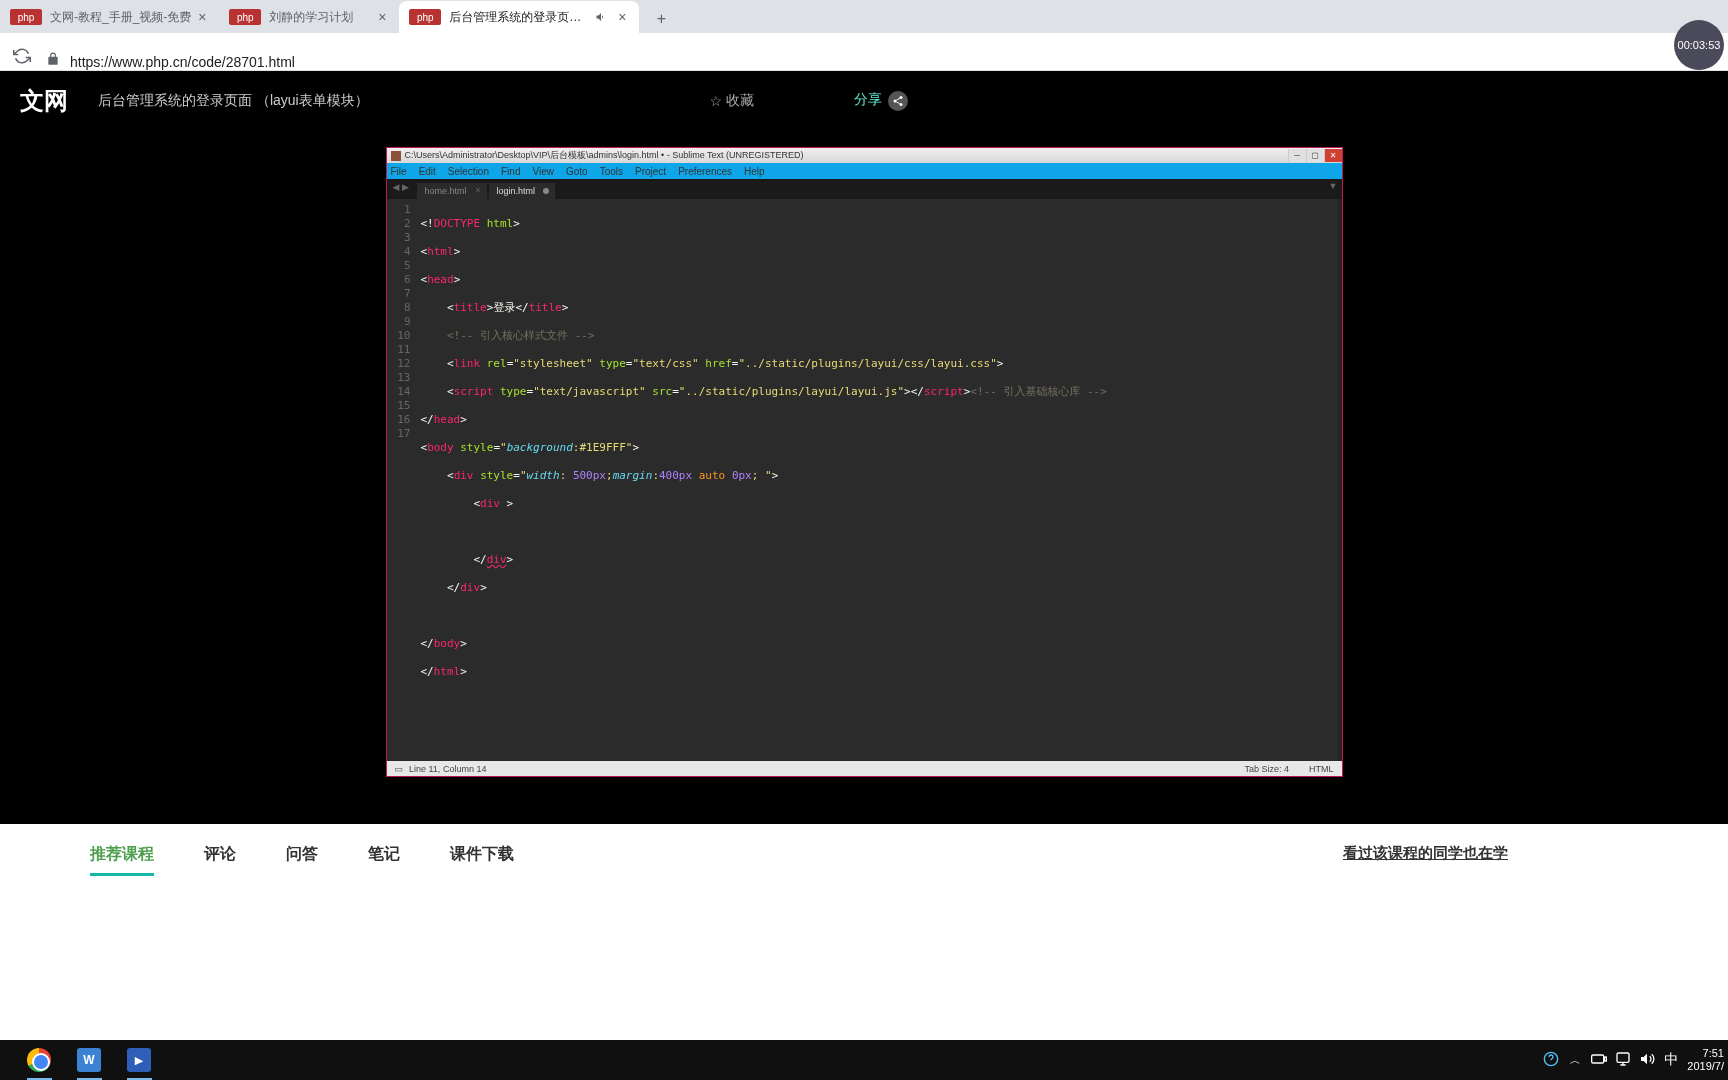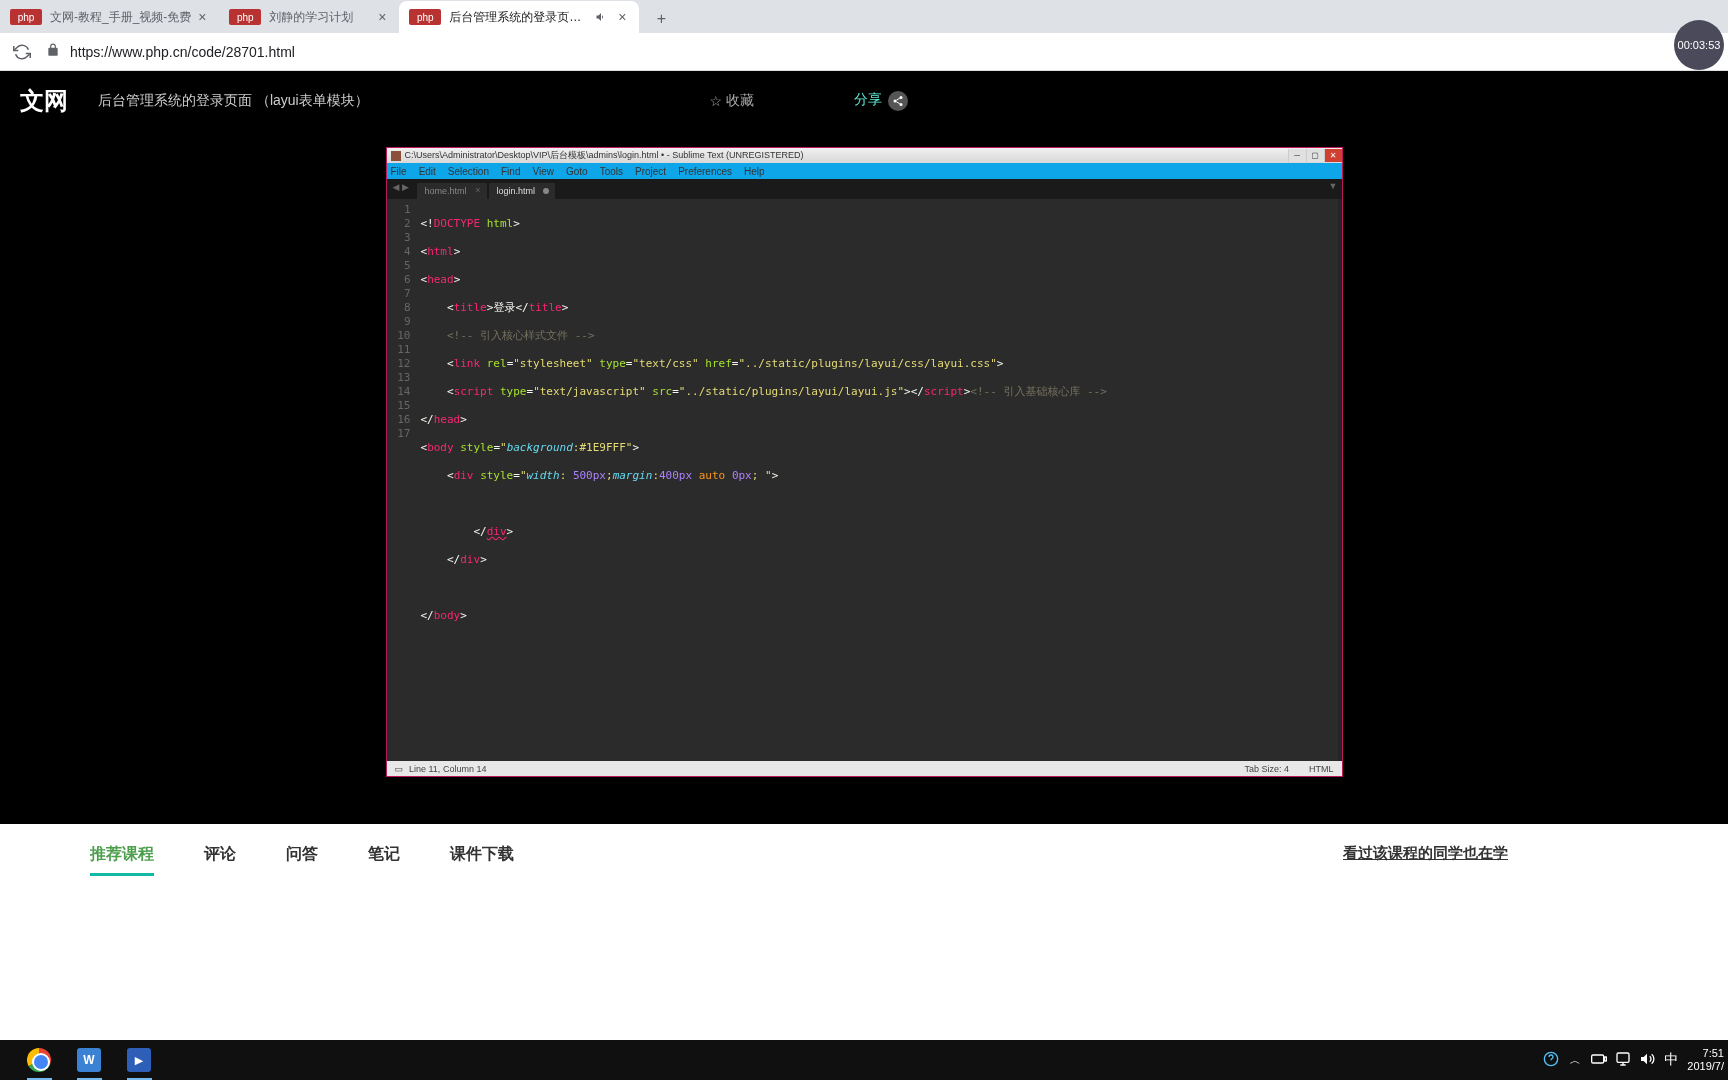--- a/index.html
+++ b/index.html
@@ -10,21 +10,21 @@
 .tab { display: flex; align-items: center; height: 32px; padding: 0 10px; font-size: 12px; color: #5f6368; position: relative; min-width: 180px; max-width: 240px; cursor: pointer; }
 .tab.active { background: #fff; border-radius: 8px 8px 0 0; color: #202124; }
 .tab .favicon { width: 32px; height: 16px; margin-right: 8px; flex-shrink: 0; display: flex; align-items: center; justify-content: center; font-size: 10px; }
 .favicon.php { background: #b83232; color: #fff; border-radius: 2px; }
 .tab .tab-title { flex: 1; overflow: hidden; white-space: nowrap; text-overflow: ellipsis; }
 .tab .audio-icon { width: 12px; height: 12px; margin: 0 4px; color: #5f6368; }
 .tab .close { width: 14px; height: 14px; display: flex; align-items: center; justify-content: center; color: #5f6368; font-size: 14px; margin-left: 4px; }
 .new-tab { width: 28px; height: 28px; display: flex; align-items: center; justify-content: center; color: #5f6368; font-size: 16px; margin-left: 8px; cursor: pointer; }
 .rec-badge { position: absolute; right: 4px; top: 20px; width: 50px; height: 50px; border-radius: 50%; background: #4a4a5a; color: #fff; display: flex; align-items: center; justify-content: center; font-size: 11px; z-index: 100; }
 
-.addr-bar { height: 38px; background: #fff; display: flex; align-items: center; padding: 0 8px; border-bottom: 1px solid #e0e0e0; }
+.addr-bar { height: 38px; background: #fff; display: flex; align-items: flex-end; padding: 0 8px; border-bottom: 1px solid #e0e0e0; }
 .reload-icon { width: 28px; height: 28px; display: flex; align-items: center; justify-content: center; color: #5f6368; cursor: pointer; }
 .secure-icon { width: 20px; color: #5f6368; margin: 0 4px 0 10px; }
 .url-text { font-size: 14px; color: #202124; }
 
 
 .page-hdr { height: 60px; background: #000; display: flex; align-items: center; color: #fff; padding: 0 20px; font-size: 14px; }
 .site-logo { font-size: 24px; font-weight: bold; margin-right: 30px; }
 .page-title-hdr { color: #ccc; margin-right: 60px; }
 .fav-btn { color: #aaa; display: flex; align-items: center; gap: 4px; cursor: pointer; margin-left: auto; margin-right: 100px; }
 .share-btn { color: #5eead4; display: flex; align-items: flex-start; gap: 6px; cursor: pointer; margin-right: 800px; }
@@ -209,25 +209,27 @@
 <div class="code-line"><span class="c-wh">&lt;!</span><span class="c-tag">DOCTYPE</span> <span class="c-grn">html</span><span class="c-wh">&gt;</span></div>
 <div class="code-line"><span class="c-wh">&lt;</span><span class="c-tag">html</span><span class="c-wh">&gt;</span></div>
 <div class="code-line"><span class="c-wh">&lt;</span><span class="c-tag">head</span><span class="c-wh">&gt;</span></div>
 <div class="code-line">    <span class="c-wh">&lt;</span><span class="c-tag">title</span><span class="c-wh">&gt;</span><span class="c-wh">登录</span><span class="c-wh">&lt;/</span><span class="c-tag">title</span><span class="c-wh">&gt;</span></div>
 <div class="code-line">    <span class="c-gray">&lt;!-- 引入核心样式文件 --&gt;</span></div>
 <div class="code-line">    <span class="c-wh">&lt;</span><span class="c-tag">link</span> <span class="c-grn">rel</span><span class="c-wh">=</span><span class="c-str">"stylesheet"</span> <span class="c-grn">type</span><span class="c-wh">=</span><span class="c-str">"text/css"</span> <span class="c-grn">href</span><span class="c-wh">=</span><span class="c-str">"<span>../static/plugins/layui/css/layui.css</span>"</span><span class="c-wh">&gt;</span></div>
 <div class="code-line">    <span class="c-wh">&lt;</span><span class="c-tag">script</span> <span class="c-grn">type</span><span class="c-wh">=</span><span class="c-str">"text/javascript"</span> <span class="c-grn">src</span><span class="c-wh">=</span><span class="c-str">"<span>../static/plugins/layui/layui.js</span>"</span><span class="c-wh">&gt;&lt;/</span><span class="c-tag">script</span><span class="c-wh">&gt;</span><span class="c-gray">&lt;!-- 引入基础核心库 --&gt;</span></div>
 <div class="code-line"><span class="c-wh">&lt;/</span><span class="c-tag">head</span><span class="c-wh">&gt;</span></div>
 <div class="code-line"><span class="c-wh">&lt;</span><span class="c-tag">body</span> <span class="c-grn">style</span><span class="c-wh">=</span><span class="c-str">"</span><span class="c-blue">background</span><span class="c-str">:<span>#1E9FFF</span>"</span><span class="c-wh">&gt;</span></div>
 <div class="code-line">    <span class="c-wh">&lt;</span><span class="c-tag">div</span> <span class="c-grn">style</span><span class="c-wh">=</span><span class="c-str">"</span><span class="c-blue">width</span><span class="c-str">: </span><span class="c-purp">500px</span><span class="c-str">;</span><span class="c-blue">margin</span><span class="c-str">:</span><span class="c-purp">400px</span> <span class="c-orng">auto</span> <span class="c-purp">0px</span><span class="c-str">; "</span><span class="c-wh">&gt;</span></div>
+<div class="code-line">        <span class="c-wh">&lt;</span><span class="c-tag">div</span> <span class="c-wh">&gt;</span></div>
 <div class="code-line"></div>
 <div class="code-line">        <span class="c-wh">&lt;/</span><span class="c-tag c-err">div</span><span class="c-wh">&gt;</span></div>
 <div class="code-line">    <span class="c-wh">&lt;/</span><span class="c-tag">div</span><span class="c-wh">&gt;</span></div>
 <div class="code-line"></div>
 <div class="code-line"><span class="c-wh">&lt;/</span><span class="c-tag">body</span><span class="c-wh">&gt;</span></div>
+<div class="code-line"><span class="c-wh">&lt;/</span><span class="c-tag">html</span><span class="c-wh">&gt;</span></div>
       </div>
       <div class="minimap"></div>
     </div>
     <div class="sublime-status">
       <div class="status-left">
         <span>▭</span>
         <span>Line 11, Column 14</span>
       </div>
       <div class="status-right">
         <span>Tab Size: 4</span>

